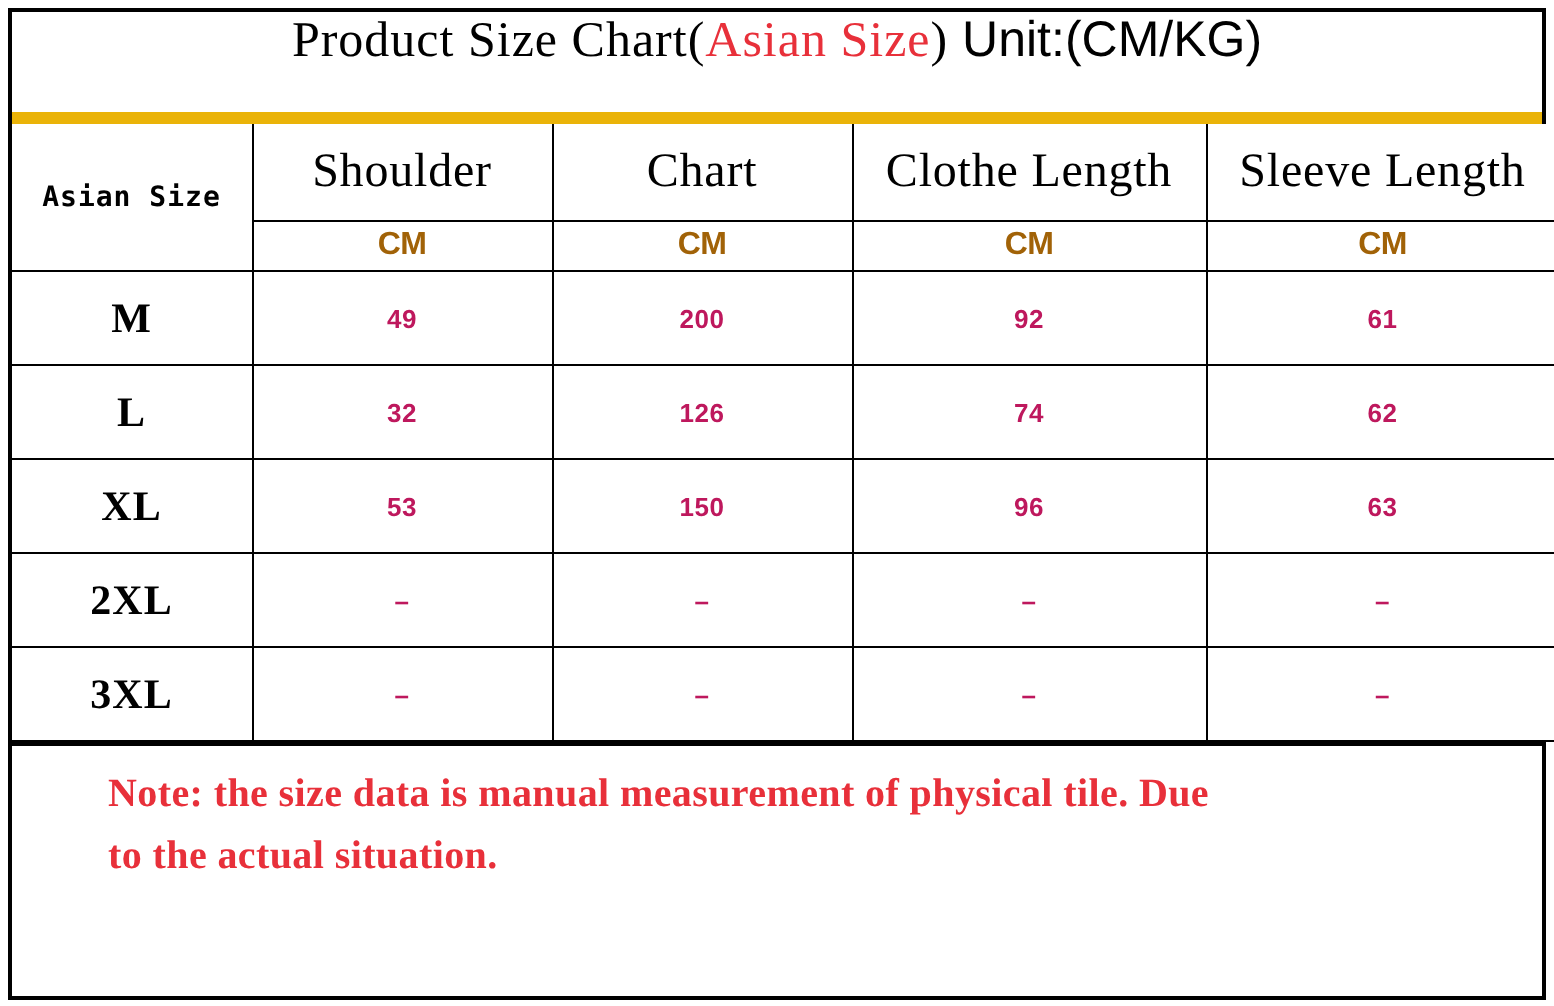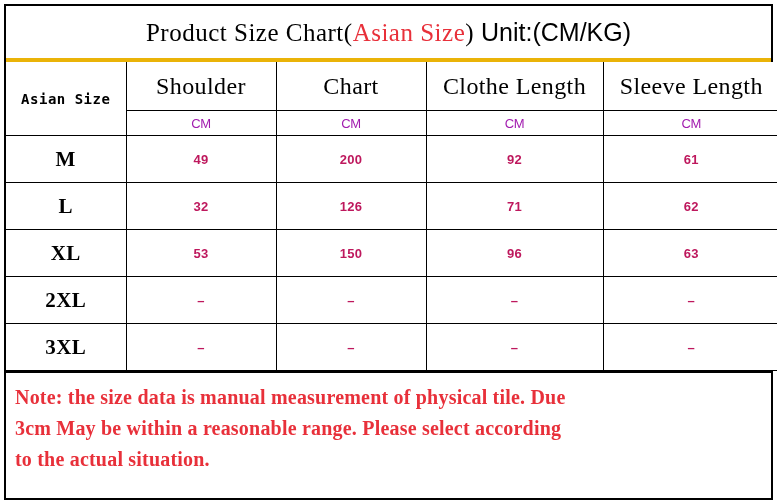--- a/index.html
+++ b/index.html
@@ -30,23 +30,22 @@
     box-sizing: border-box;
     display: flex;
     flex-direction: column;
     background: #ffffff;
   }
 
   
   .title-row {
     height: 56px;
     flex: 0 0 56px;
-    border-bottom: 4px solid #eab308;
+    border-bottom: 6px solid #eab308;
     display: flex;
-    align-items: center;
     justify-content: center;
     box-sizing: border-box;
   }
   .title-text {
     font-family: "Liberation Serif", "DejaVu Serif", serif;
     font-size: 25px;
     color: #000000;
     letter-spacing: 0.5px;
     white-space: nowrap;
   }
@@ -101,23 +100,23 @@
   }
   .hdr-cell.size-head {
     font-family: "DejaVu Sans Mono", "Liberation Mono", monospace;
     font-size: 14px;
     font-weight: bold;
     letter-spacing: 0.5px;
   }
   .unit-cell {
     height: 24px;
     font-family: "Liberation Sans Narrow", "Liberation Sans", sans-serif;
-    font-size: 13px;
-    font-weight: normal;
-    color: #a21caf;
+    font-size: 16px;
+    font-weight: bold;
+    color: #a16207;
     letter-spacing: -0.3px;
   }
   .size-cell {
     height: 46px;
     font-family: "Liberation Serif", "DejaVu Serif", serif;
     font-size: 21px;
     font-weight: bold;
     color: #000000;
     letter-spacing: 0.5px;
   }
@@ -142,20 +141,21 @@
     background: #ffffff;
   }
   .note-line {
     font-family: "Liberation Serif", "DejaVu Serif", serif;
     font-size: 20px;
     font-weight: bold;
     color: #e8303a;
     line-height: 31px;
     white-space: nowrap;
     letter-spacing: 0.2px;
+    margin-left: 39px;
   }
 </style>
 </head>
 <body>
 
 <div id="size-chart-root">
   <div class="chart-frame">
 
     <div class="title-row">
       <div class="title-text">
@@ -191,21 +191,21 @@
             <td class="size-cell">M</td>
             <td class="val-cell">49</td>
             <td class="val-cell">200</td>
             <td class="val-cell">92</td>
             <td class="val-cell">61</td>
           </tr>
           <tr>
             <td class="size-cell">L</td>
             <td class="val-cell">32</td>
             <td class="val-cell">126</td>
-            <td class="val-cell">71</td>
+            <td class="val-cell">74</td>
             <td class="val-cell">62</td>
           </tr>
           <tr>
             <td class="size-cell">XL</td>
             <td class="val-cell">53</td>
             <td class="val-cell">150</td>
             <td class="val-cell">96</td>
             <td class="val-cell">63</td>
           </tr>
           <tr>
@@ -221,18 +221,17 @@
             <td class="val-cell">–</td>
             <td class="val-cell">–</td>
             <td class="val-cell">–</td>
           </tr>
         </tbody>
       </table>
     </div>
 
     <div class="note-row">
       <div class="note-line">Note: the size data is manual measurement of physical tile. Due</div>
-      <div class="note-line">3cm May be within a reasonable range. Please select according</div>
       <div class="note-line">to the actual situation.</div>
     </div>
 
   </div>
 </div>
 
 </body></html>

